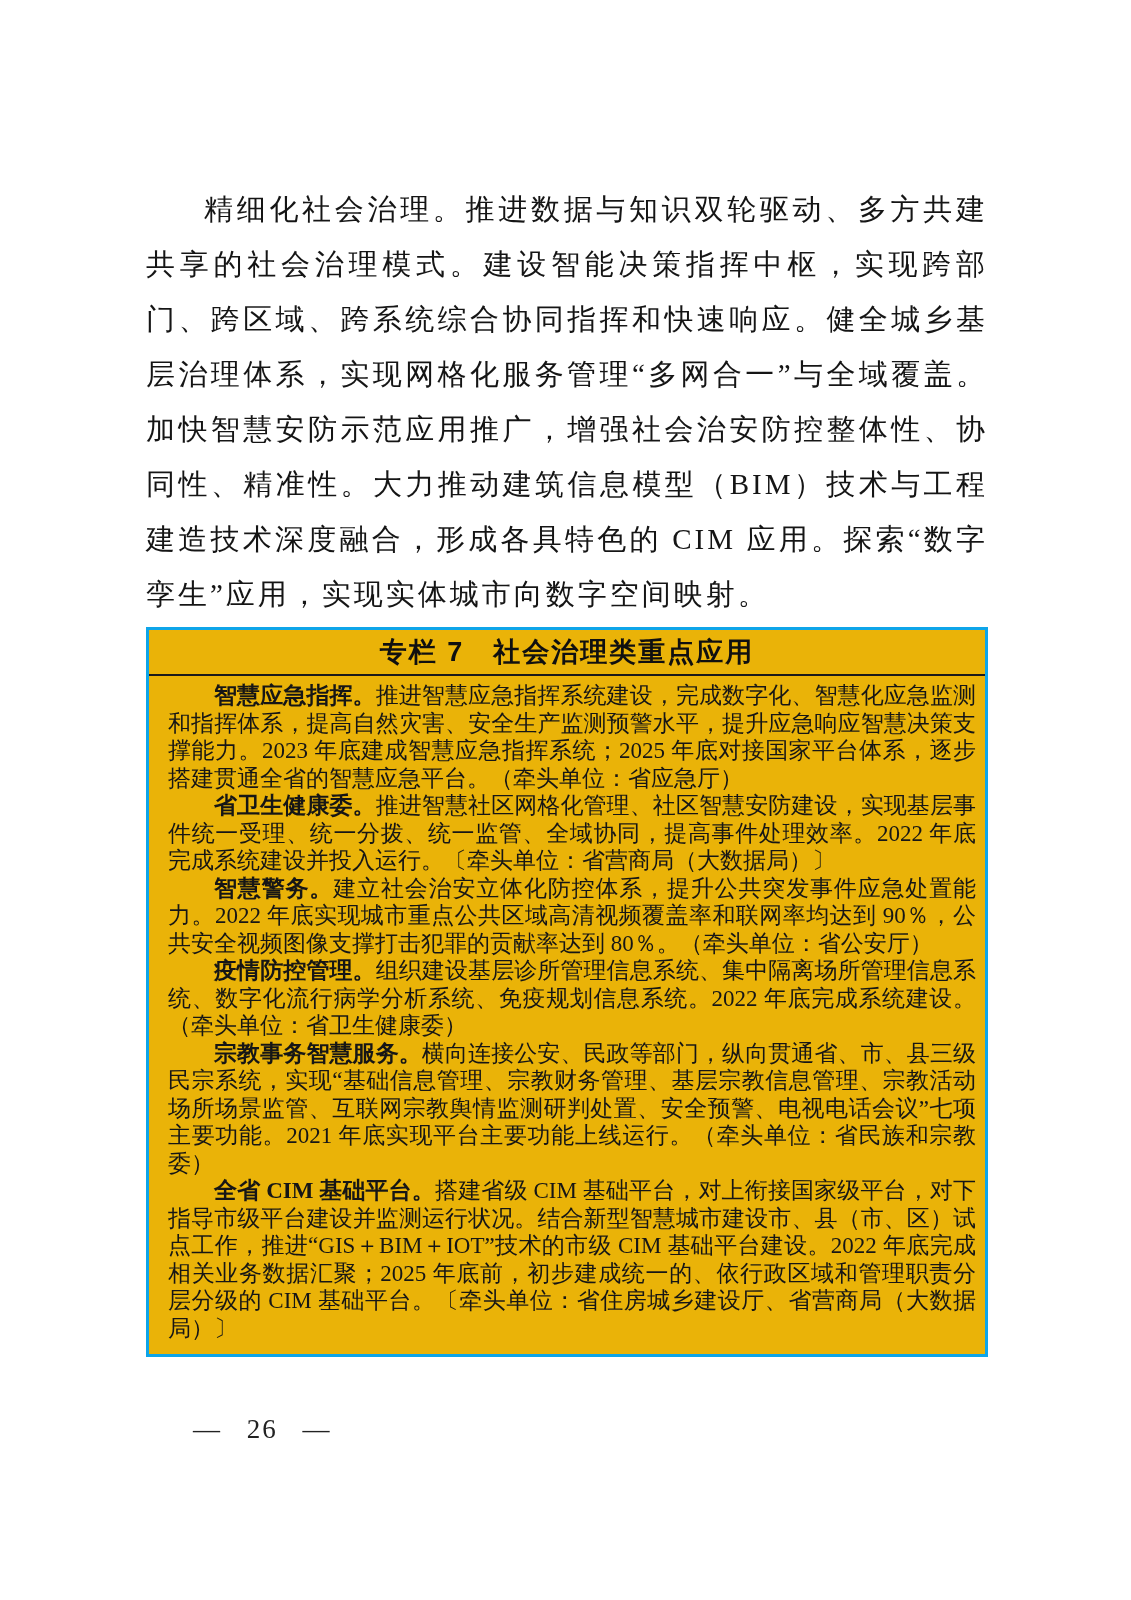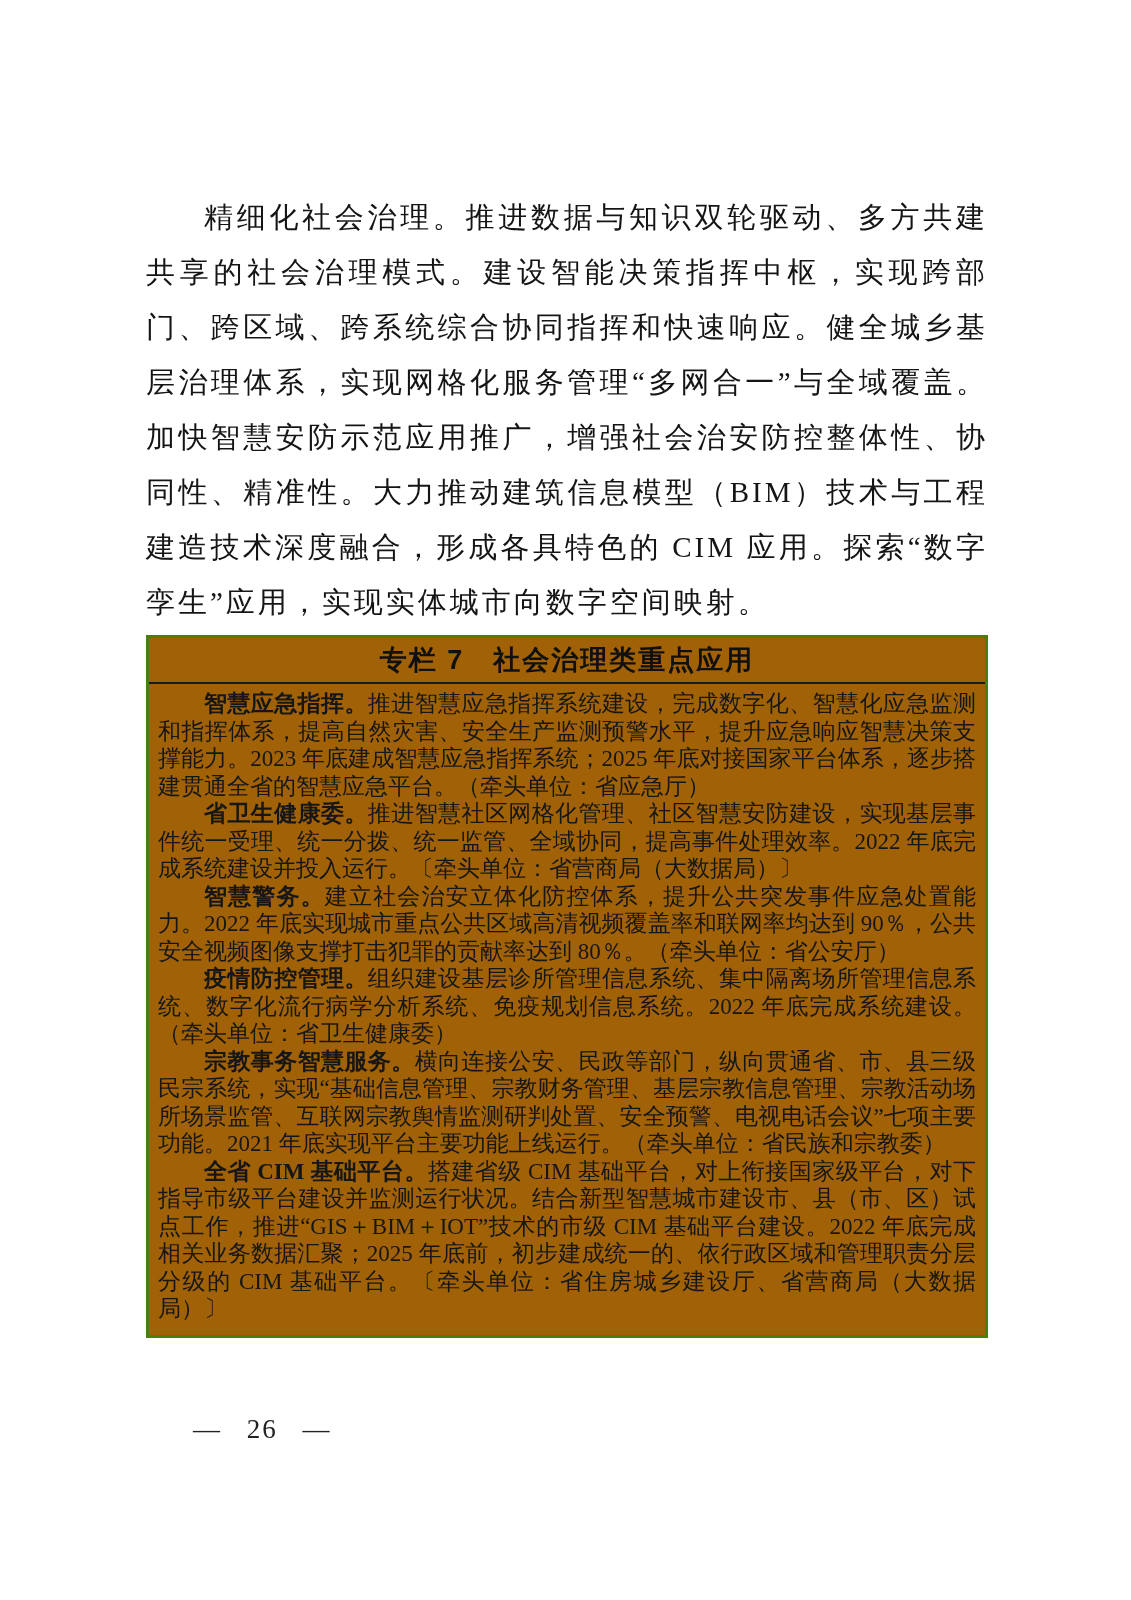--- a/index.html
+++ b/index.html
@@ -10,54 +10,55 @@
   body {
     width: 1131px;
     height: 1600px;
     position: relative;
     font-family: "Liberation Serif", "DejaVu Serif", serif;
     color: #111111;
   }
   .page {
     position: absolute;
     left: 146px;
-    top: 12px;
+    top: 4px;
     width: 842px;
   }
   .intro {
     margin: 0;
     padding-top: 178px;
     font-size: 29px;
     line-height: 55px;
     letter-spacing: 3px;
     text-align: justify;
     text-justify: inter-character;
     text-indent: 2em;
     color: #151515;
   }
   .box {
     box-sizing: border-box;
     margin-top: 5px;
     width: 100%;
-    border: 3px solid #4d7c0f;
-    background: #a16207;
+    border: 3px solid #0ea5e9;
+    background: #eab308;
   }
   .box-header {
     font-family: "Liberation Sans", "DejaVu Sans", sans-serif;
     font-weight: bold;
     font-size: 27px;
     line-height: 27px;
     text-align: center;
     letter-spacing: 2px;
     padding: 9px 0 8px 0;
     border-bottom: 2px solid #1a1a1a;
     color: #101010;
   }
   .box-body {
     padding: 6px 9px 12px 9px;
+    margin-left: 10px;
   }
   .box-item {
     margin: 0;
     font-size: 23px;
     line-height: 27.5px;
     text-align: justify;
     text-justify: inter-character;
     text-indent: 2em;
     color: #161616;
   }

